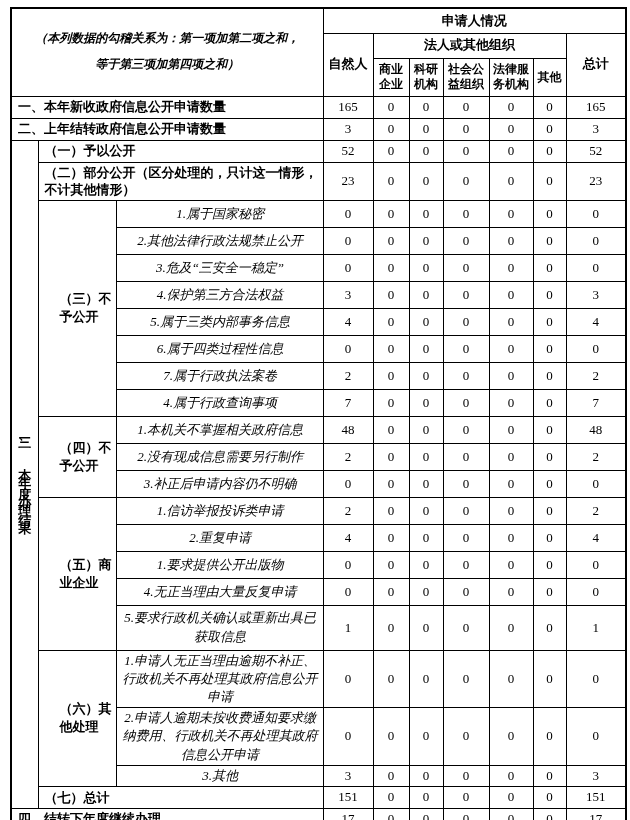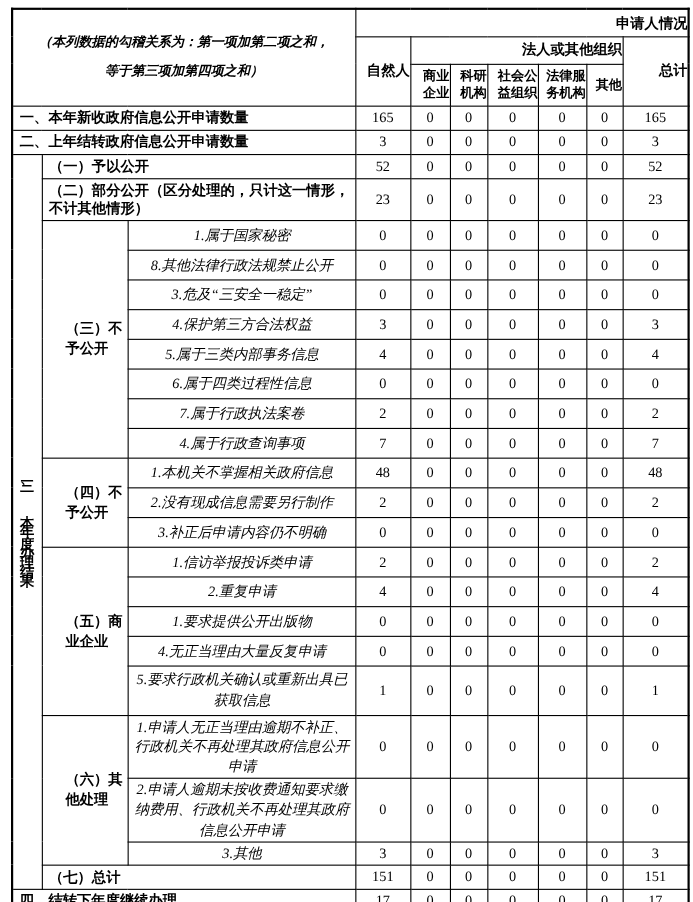--- a/index.html
+++ b/index.html
@@ -8,21 +8,21 @@
   table{border-collapse:collapse;table-layout:fixed;width:615px;
         margin:7px 0 0 10px;border:2px solid #000;}
   td{border:1px solid #000;padding:0;vertical-align:middle;overflow:hidden;}
 
   
   .h20{height:20px}.h21{height:21px}.h22{height:22px}.h25{height:25px}
   .h27{height:27px}.h36{height:36px}.h38{height:38px}.h45{height:45px}
   .h55{height:55px}
 
   
-  .hdr{font-weight:bold;font-size:13px;text-align:right;line-height:1.25;}
+  .hdr{font-weight:bold;font-size:13px;text-align:center;line-height:1.25;}
   .hdr.sm{font-size:12px;}
   .lbl{font-weight:bold;font-size:13px;text-align:left;padding:1px 3px 1px 6px;
        line-height:1.35;margin-left:19px;}
   .grp{font-weight:bold;font-size:13px;text-align:left;padding-left:21px;}
   .sub{font-family:"Liberation Serif",serif;font-style:italic;font-size:13px;
        text-align:center;padding:1px 2px 1px 3px;line-height:1.4;}
   .num{font-family:"Liberation Serif",serif;font-size:13px;text-align:center;}
   .note{text-align:center;vertical-align:middle;}
   .note-line{font-family:Liberation Mono, monospace;font-style:italic;
              font-size:12px;font-weight:bold;line-height:26px;}
@@ -120,21 +120,21 @@
     <td class="sub">1.属于国家秘密</td>
     <td class="num">0</td>
         <td class="num">0</td>
         <td class="num">0</td>
         <td class="num">0</td>
         <td class="num">0</td>
         <td class="num">0</td>
         <td class="num">0</td>
   </tr>
   <tr class="h27">
-    <td class="sub">8.其他法律行政法规禁止公开</td>
+    <td class="sub">2.其他法律行政法规禁止公开</td>
     <td class="num">0</td>
         <td class="num">0</td>
         <td class="num">0</td>
         <td class="num">0</td>
         <td class="num">0</td>
         <td class="num">0</td>
         <td class="num">0</td>
   </tr>
   <tr class="h27">
     <td class="sub">3.危及“三安全一稳定”</td>

